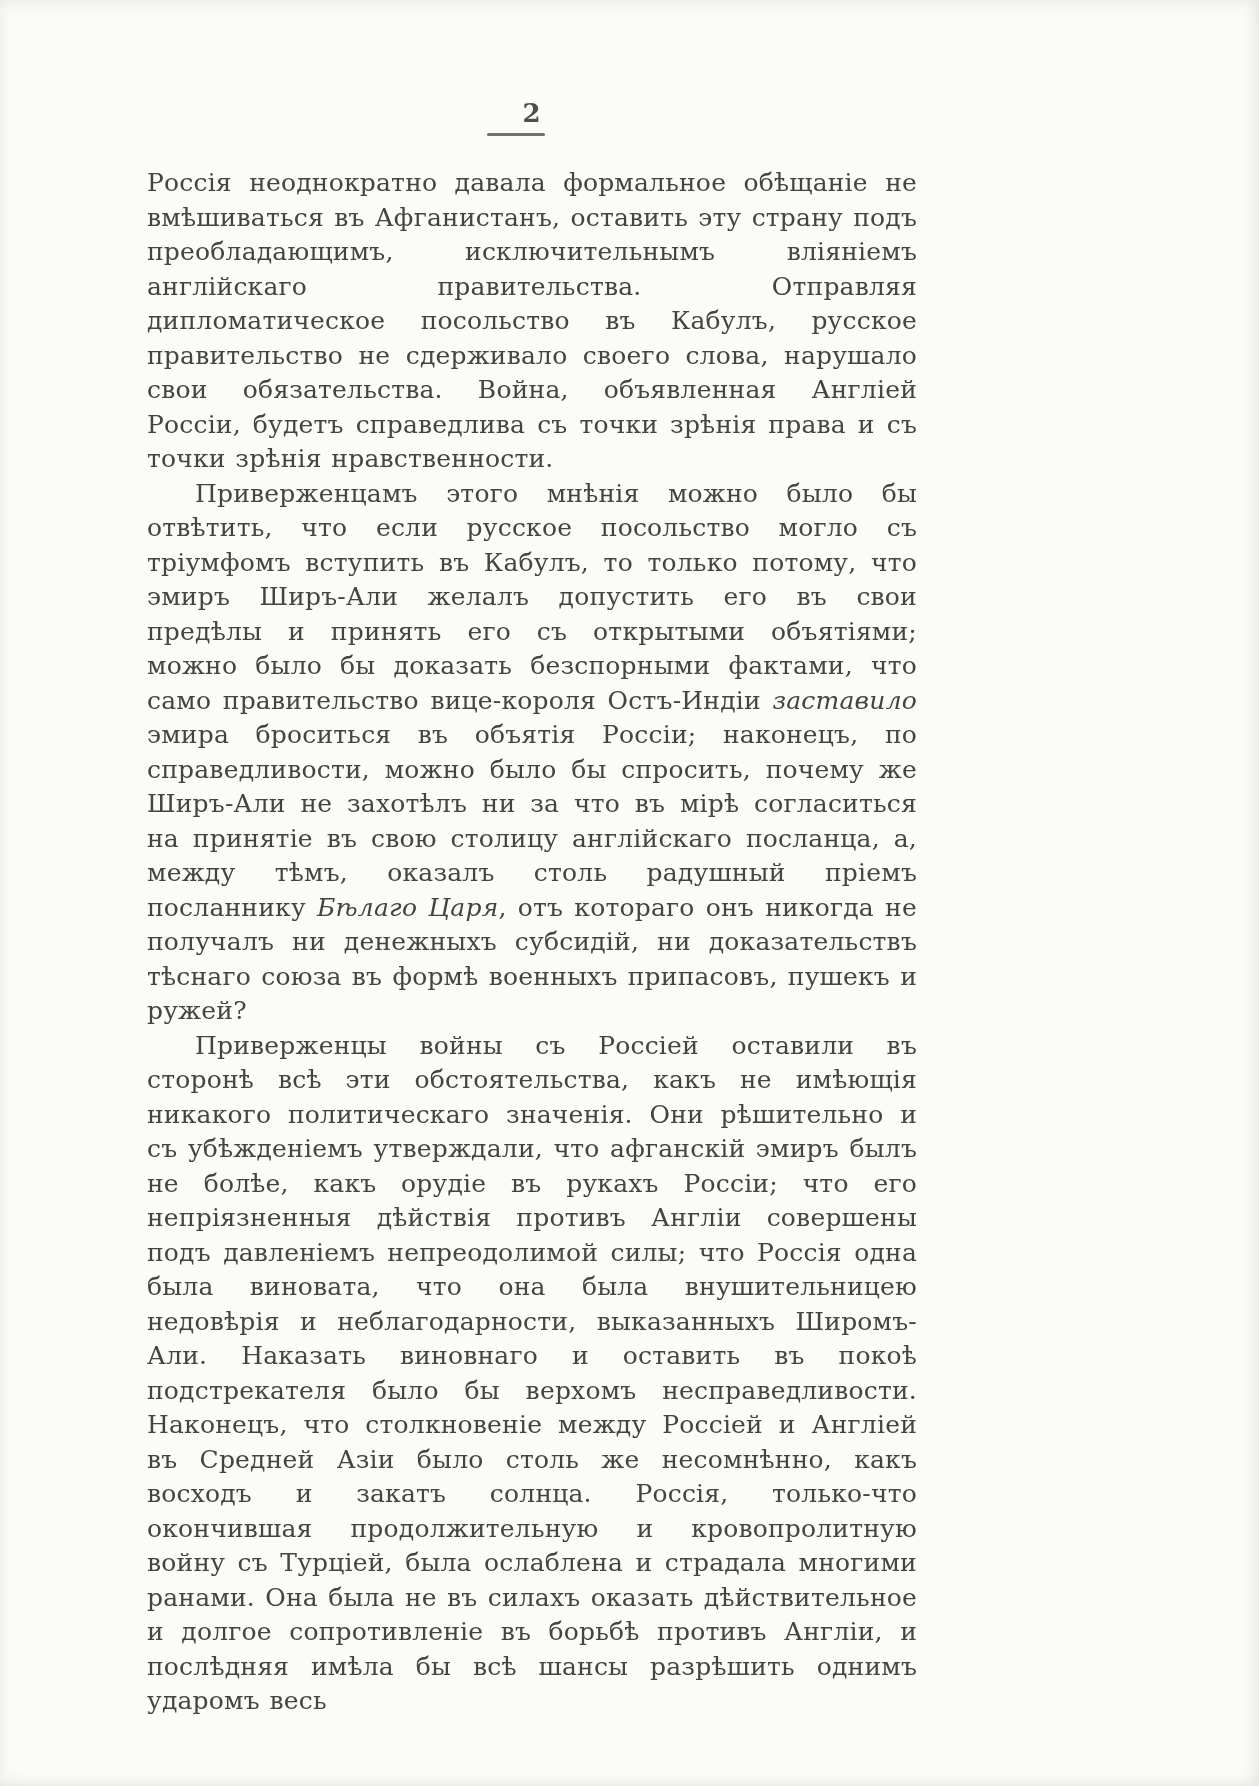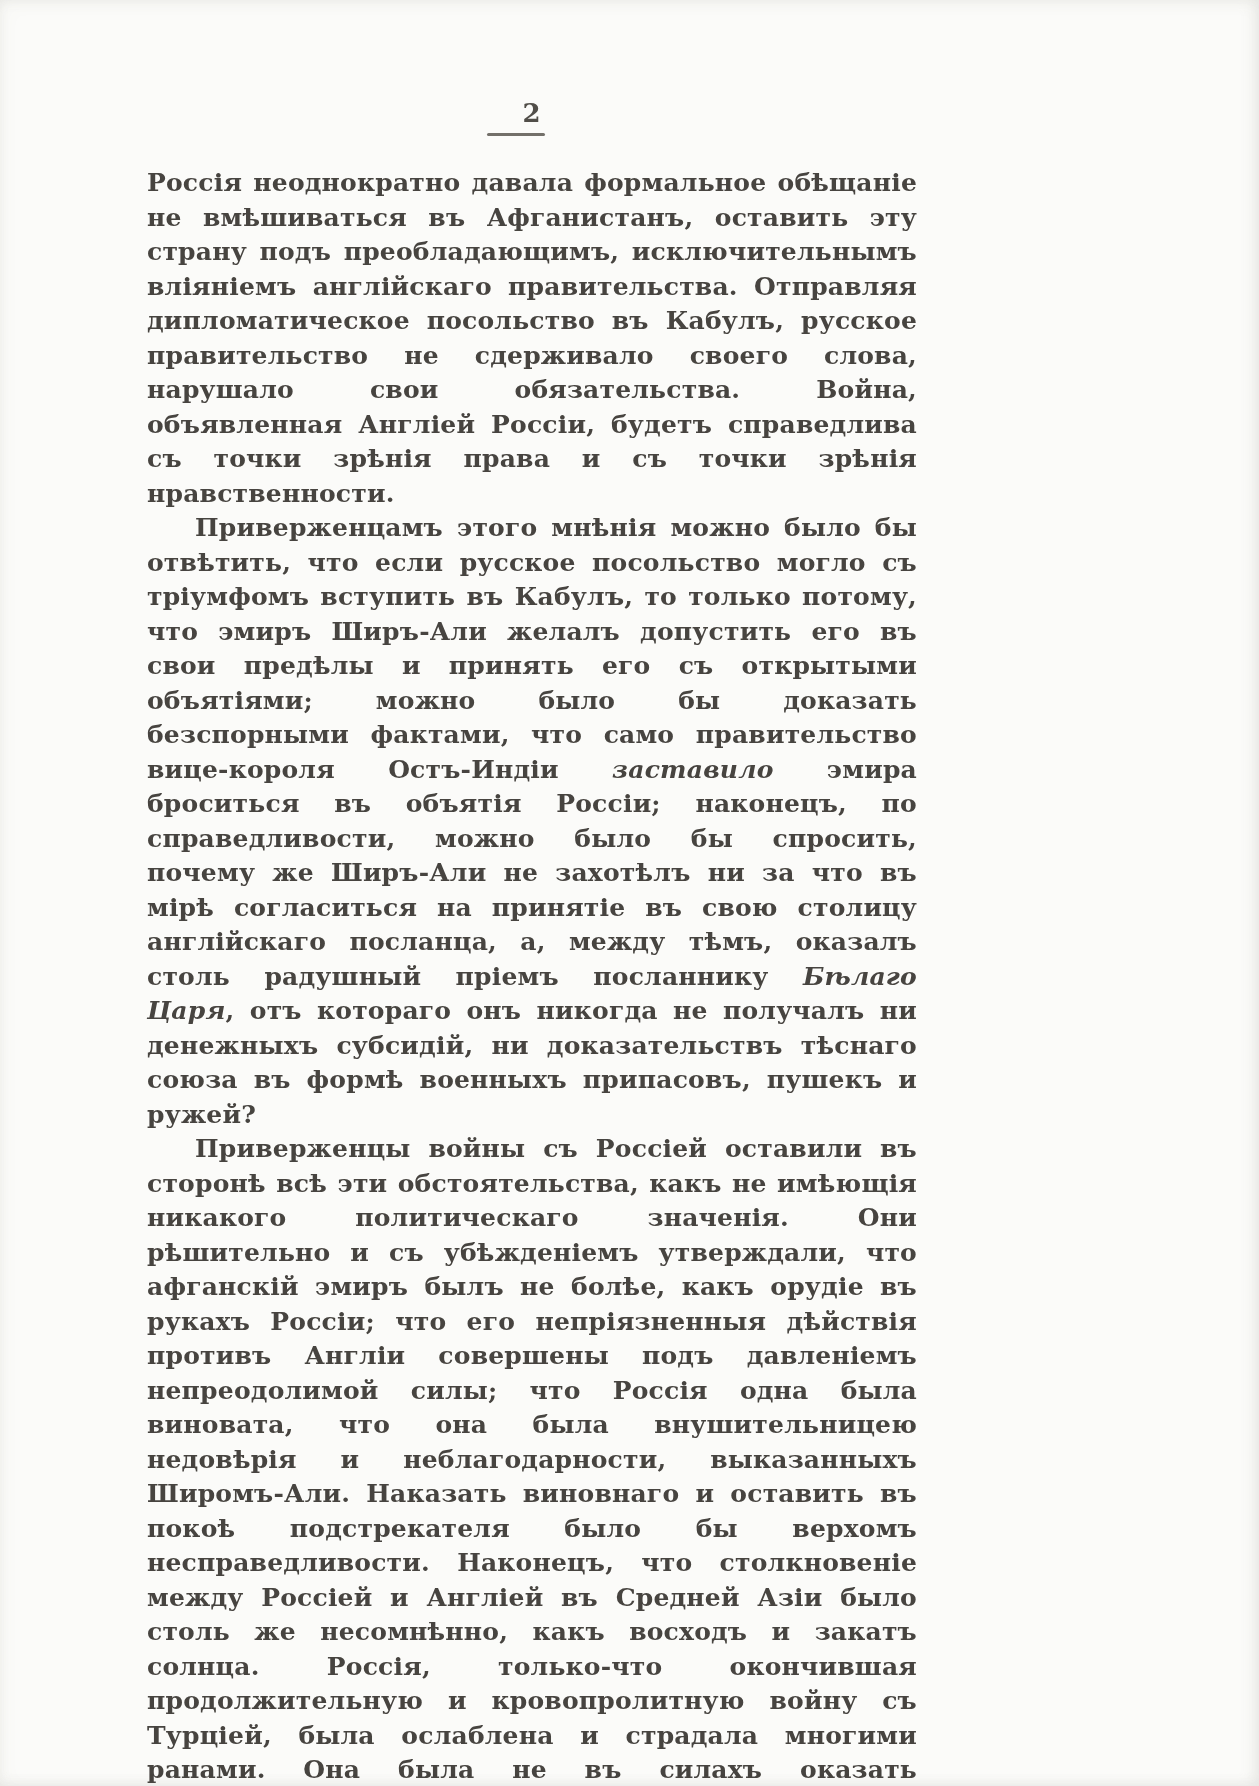--- a/index.html
+++ b/index.html
@@ -64,21 +64,20 @@
     font-size: 25px;
     line-height: 34.5px;
     text-align: justify;
     text-justify: inter-word;
     letter-spacing: 0.2px;
     word-spacing: 1.5px;
   }
   .para {
     margin: 0;
     text-align: justify;
-    font-weight: bold;
   }
   .para.indent {
     text-indent: 48px;
   }
   .em {
     font-style: italic;
   }
 </style>
 </head>
 <body>

